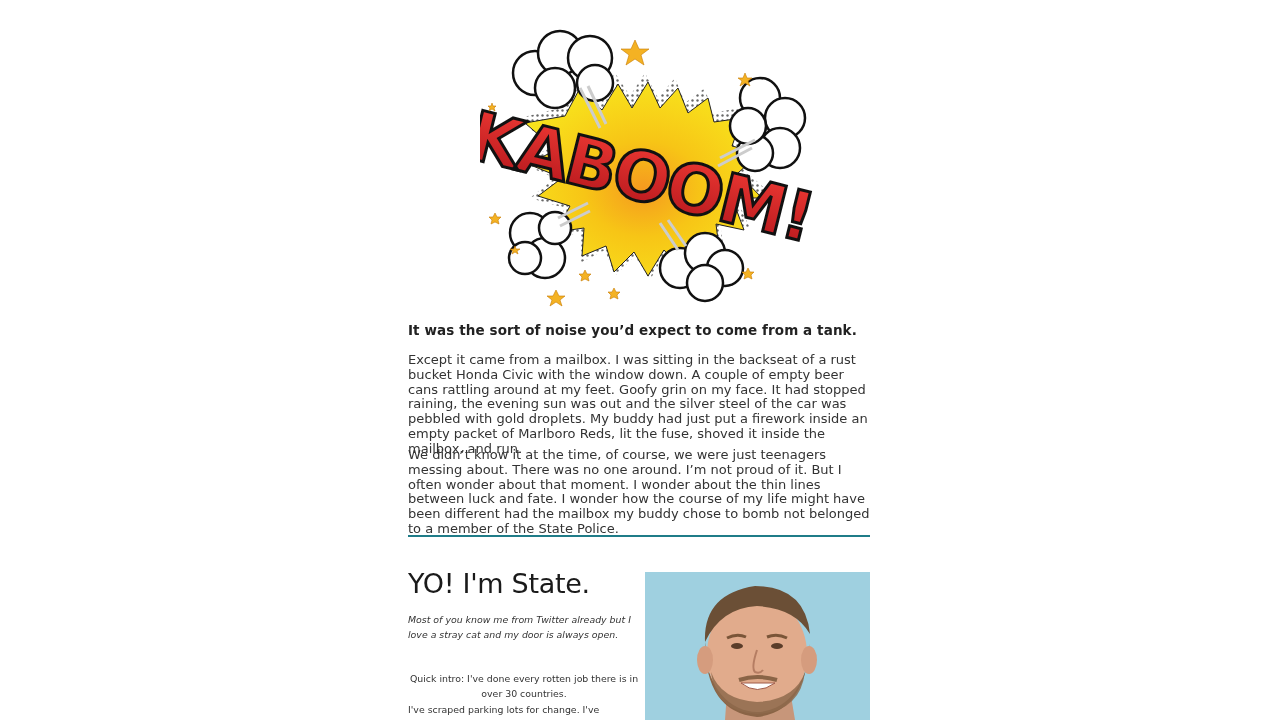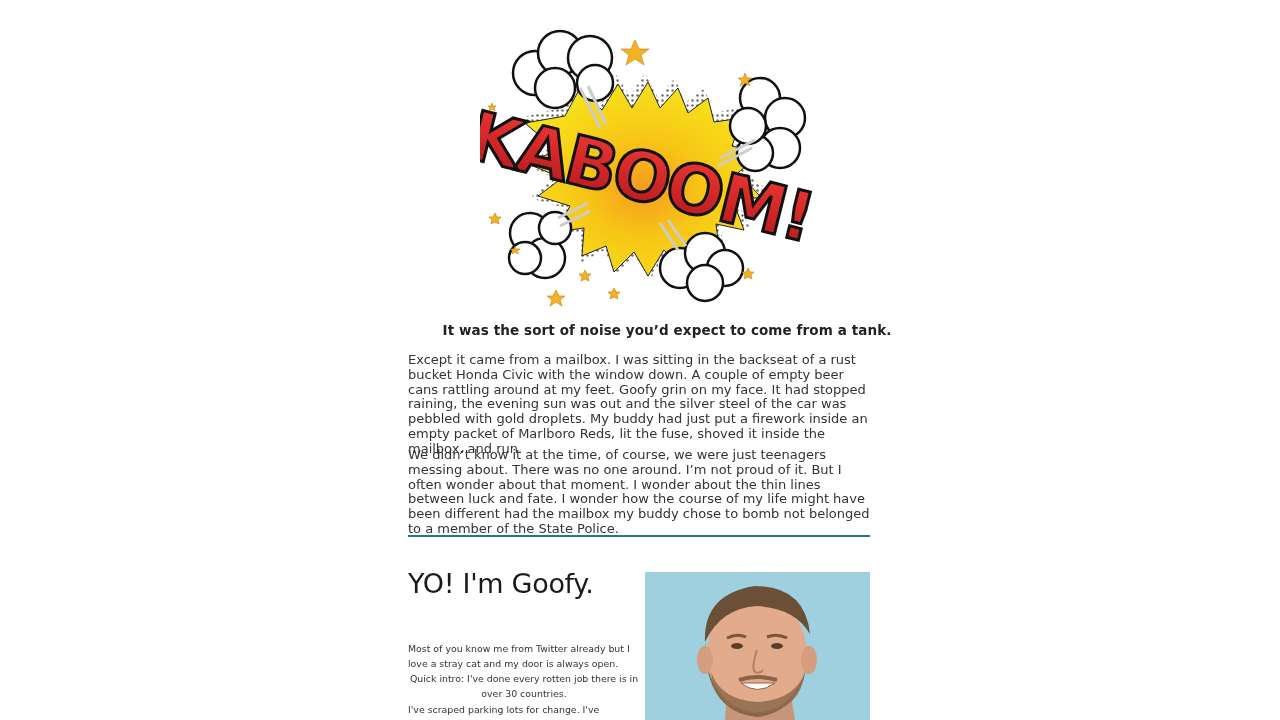--- a/index.html
+++ b/index.html
@@ -15,26 +15,24 @@
     .hero {
       position: absolute;
       left: 480px; top: 18px;
       width: 340px; height: 295px;
     }
     .hero svg { width: 100%; height: 100%; display: block; }
 
     .tagline {
       position: absolute;
       left: 408px; top: 322px; width: 462px;
-      text-align: center;
       font-size: 13.5px;
       font-weight: bold;
       color: #222;
       letter-spacing: 0.1px;
-      margin-left: 28px;
     }
     .story {
       position: absolute;
       left: 408px; width: 470px;
       font-size: 13px;
       line-height: 14.8px;
       color: #333;
     }
     .story.p1 { top: 353px; }
     .story.p2 { top: 448px; }
@@ -54,21 +52,21 @@
       color: #1a1a1a;
       letter-spacing: -0.3px;
     }
     .intro-text {
       position: absolute;
       left: 408px; width: 232px;
       font-size: 9.4px;
       line-height: 14.8px;
       color: #333;
     }
-    .intro-text.a { top: 642px; }
+    .intro-text.a { top: 613px; font-style: italic; }
     .intro-text.b { top: 672px; text-align: center; }
     .intro-text.c { top: 703px; }
 
     .photo {
       position: absolute;
       left: 645px; top: 572px;
       width: 225px; height: 148px;
       background: #9fd0e0;
       overflow: hidden;
     }
@@ -155,21 +153,21 @@
     </g>
   </svg>
 </div>
 
 <h2 class="tagline">It was the sort of noise you’d expect to come from a tank.</h2>
 <p class="story p1">Except it came from a mailbox. I was sitting in the backseat of a rust bucket Honda Civic with the window down. A couple of empty beer cans rattling around at my feet. Goofy grin on my face. It had stopped raining, the evening sun was out and the silver steel of the car was pebbled with gold droplets. My buddy had just put a firework inside an empty packet of Marlboro Reds, lit the fuse, shoved it inside the mailbox, and run.</p>
 <p class="story p2">We didn’t know it at the time, of course, we were just teenagers messing about. There was no one around. I’m not proud of it. But I often wonder about that moment. I wonder about the thin lines between luck and fate. I wonder how the course of my life might have been different had the mailbox my buddy chose to bomb not belonged to a member of the State Police.</p>
 
 <div class="divider"></div>
 
-<h1 class="intro-title">YO! I'm Goofy.</h1>
+<h1 class="intro-title">YO! I'm State.</h1>
 <p class="intro-text a">Most of you know me from Twitter already but I love a stray cat and my door is always open.</p>
 <p class="intro-text b">Quick intro: I've done every rotten job there is in over 30 countries.</p>
 <p class="intro-text c">I've scraped parking lots for change. I've pumped</p>
 
 <div class="photo">
   <svg viewBox="0 0 225 148" xmlns="http://www.w3.org/2000/svg">
 
     <path d="M80,148 L82,120 Q112,140 145,118 L150,148 Z" fill="#c7967a"></path>
 
     <path d="M60,70 Q60,140 112,145 Q160,140 165,72 L160,100 Q150,130 112,132 Q75,130 64,100 Z" fill="#8a6446"></path>

